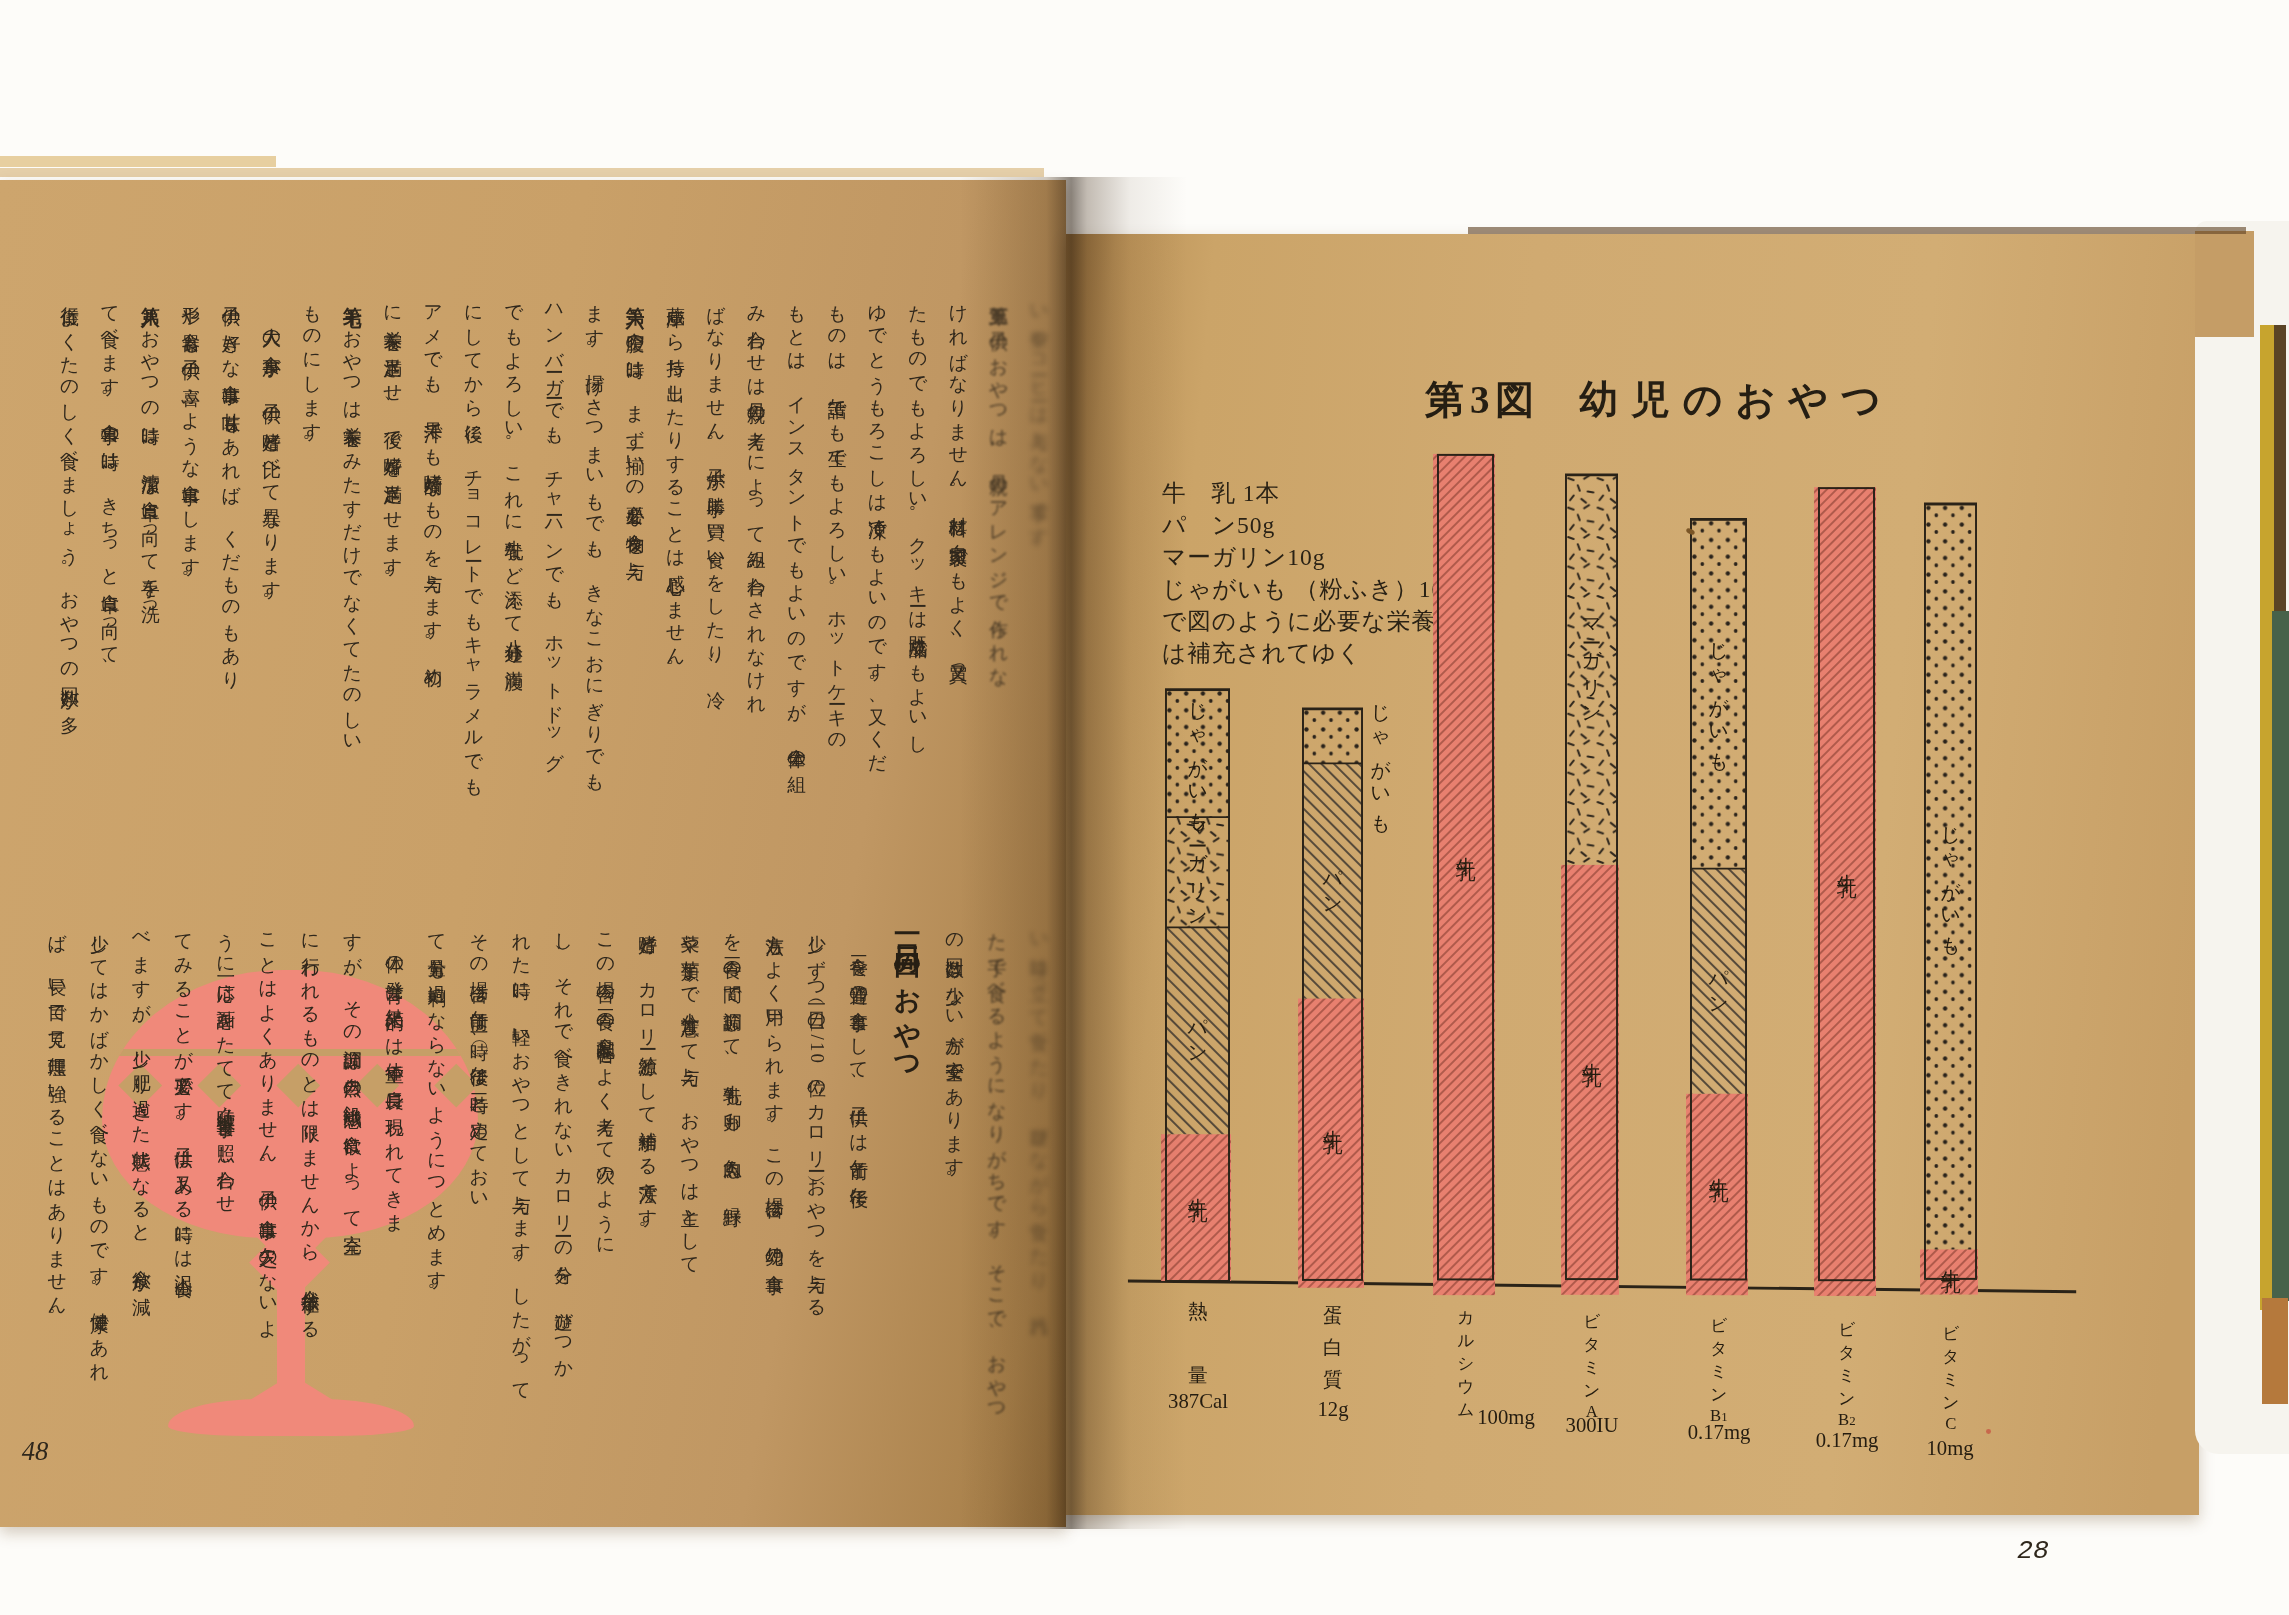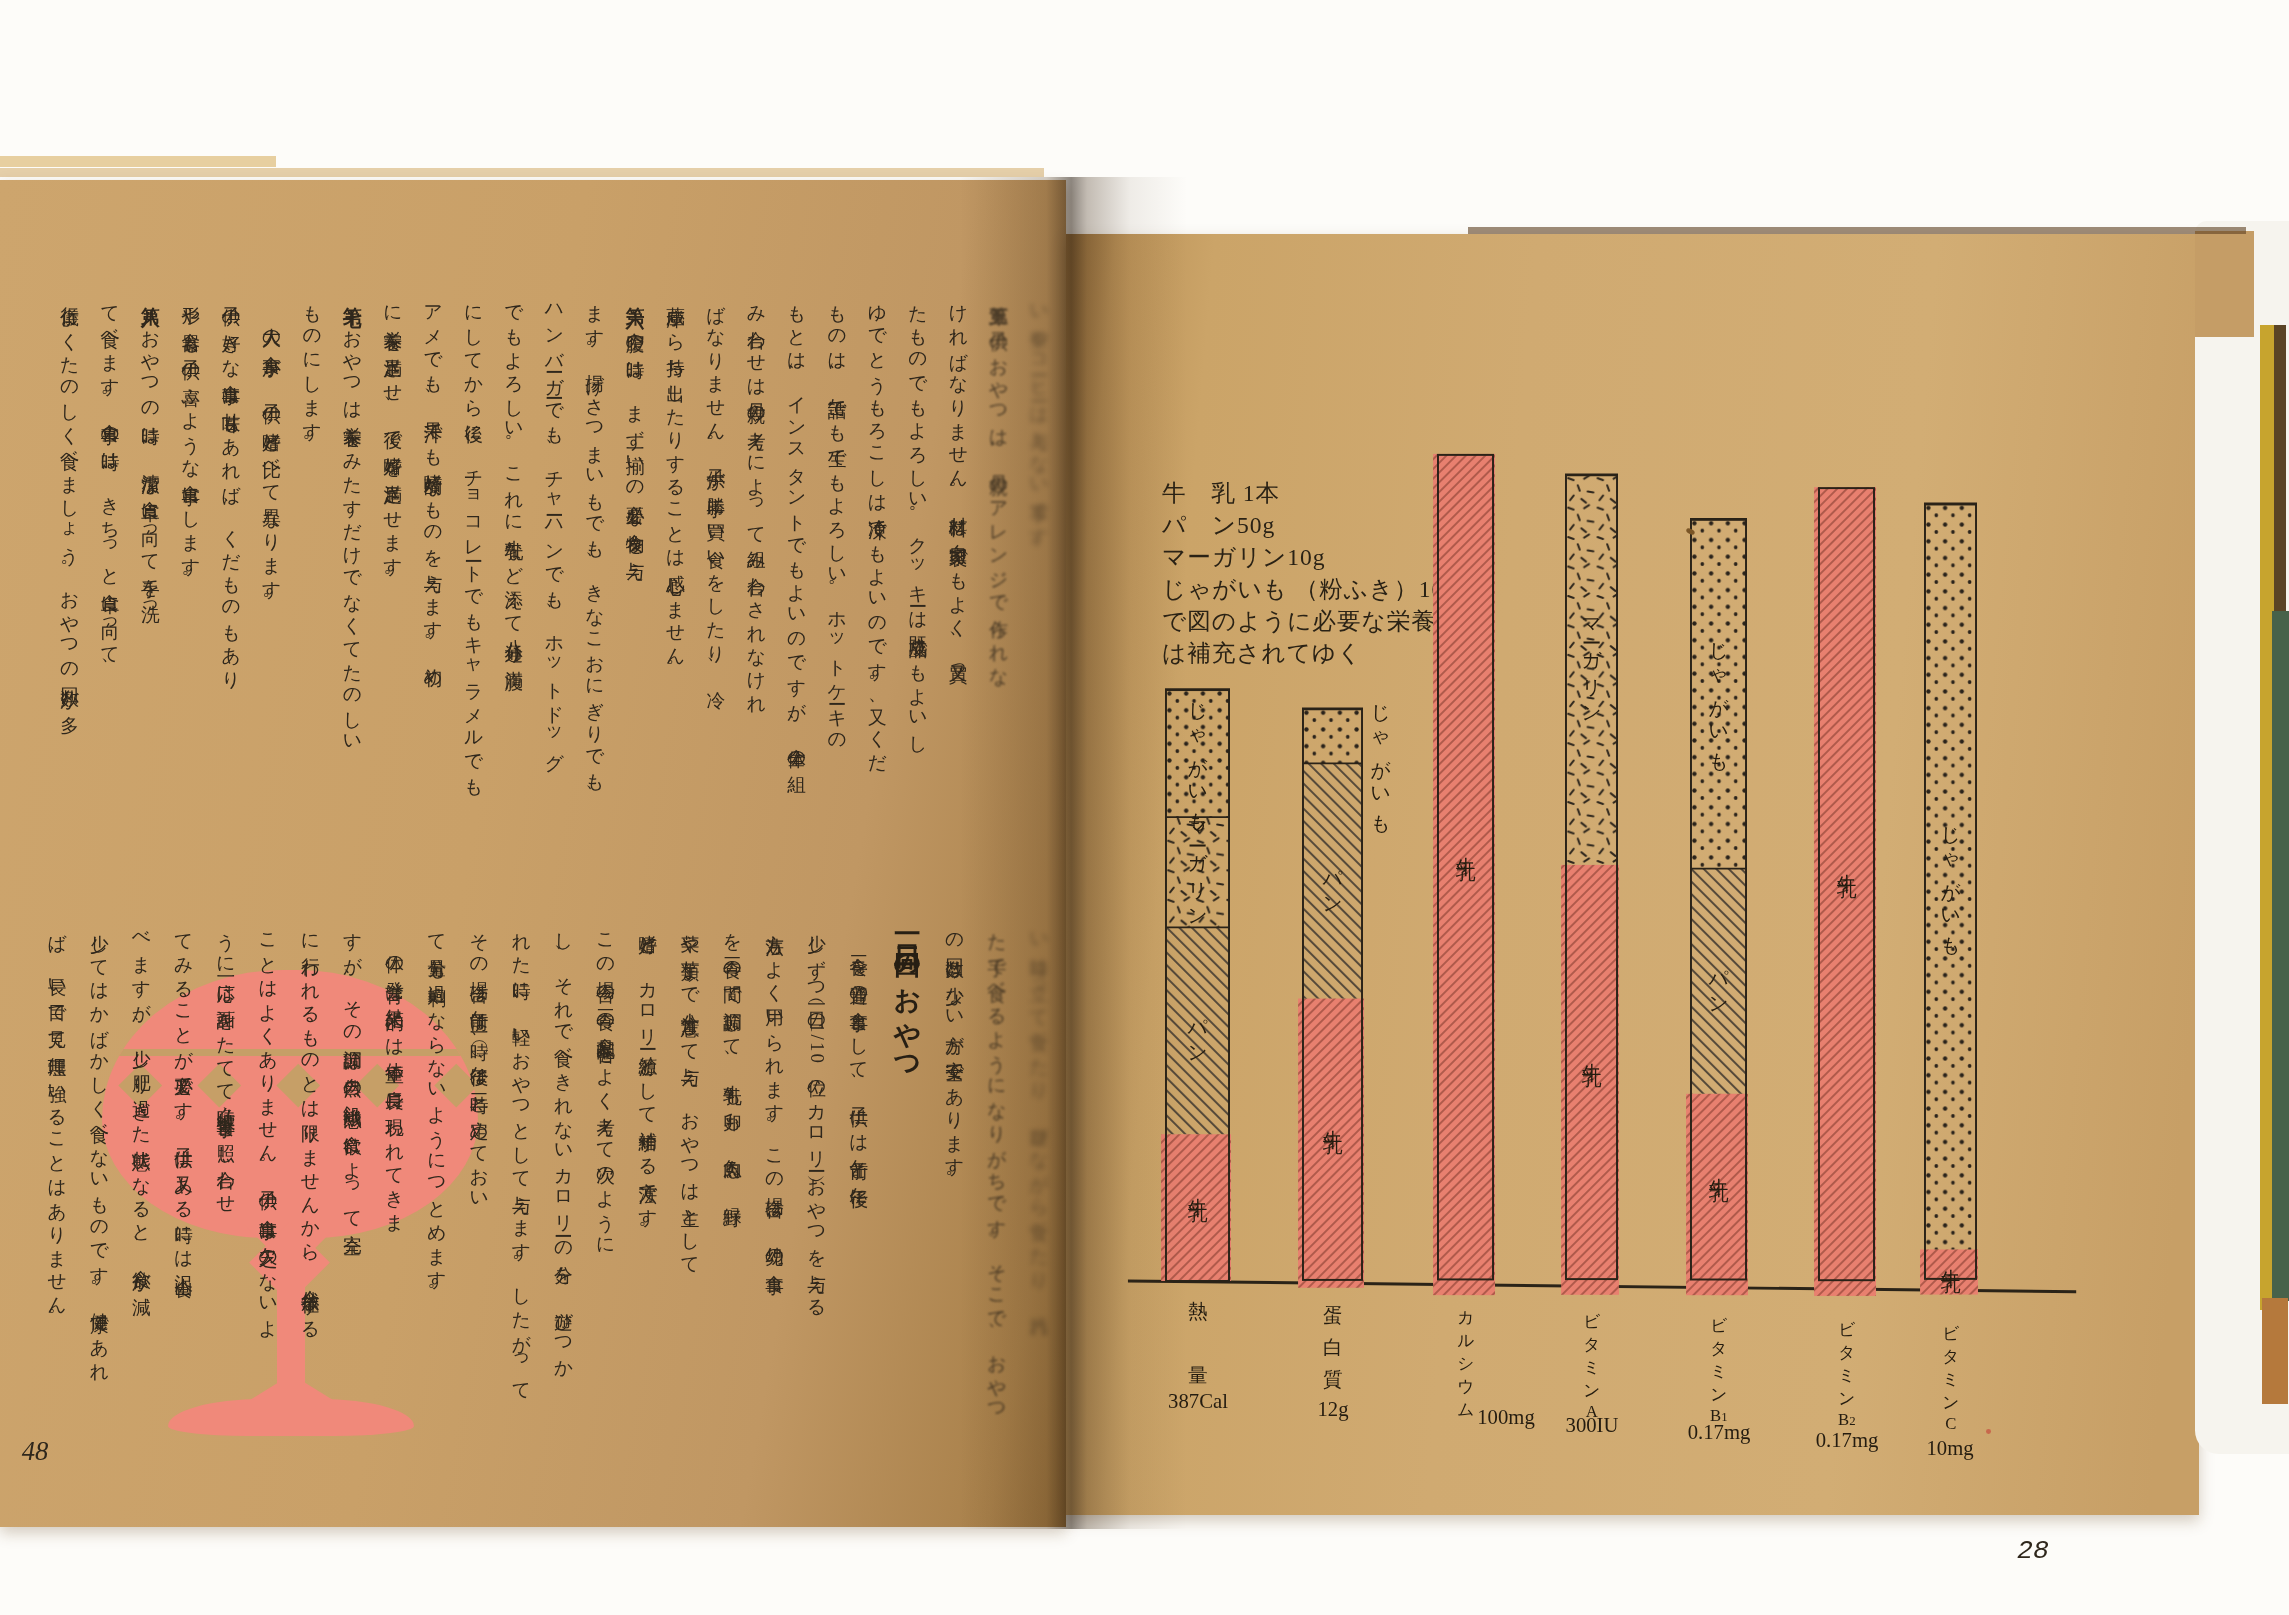--- a/index.html
+++ b/index.html
@@ -134,20 +134,23 @@
       <div class="vcol">ことはよくありません。子供の食事は欠乏のないよ</div>
       <div class="vcol">うに一応は計画をたてて時々標準食事と照し合わせ</div>
       <div class="vcol">てみることが必要です。子供は又ある時には沢山食</div>
       <div class="vcol">べますが、少し肥り過ぎた状態になると、食欲が減</div>
       <div class="vcol">少してはかばかしく食べないものです。健康であれ</div>
       <div class="vcol">ば、長い目で見て無理に強いることはありません。</div>
     </div>
   <div class="pageno" style="left:21.7px;top:1436px;">48</div>
   <div class="pageno" style="left:2017px;top:1536px;font-family:Liberation Mono, monospace;">28</div>
 
+  <div id="figtitle">
+    <span class="t1">第3図</span><span class="t2">幼児のおやつ</span>
+  </div>
   <div id="legend">
       <div>牛　乳 1本</div>
       <div>パ　ン50g</div>
       <div>マーガリン10g</div>
       <div>じゃがいも （粉ふき）100g</div>
       <div>で図のように必要な栄養素</div>
       <div>は補充されてゆく</div>
     </div>
 
   <div id="chart">

